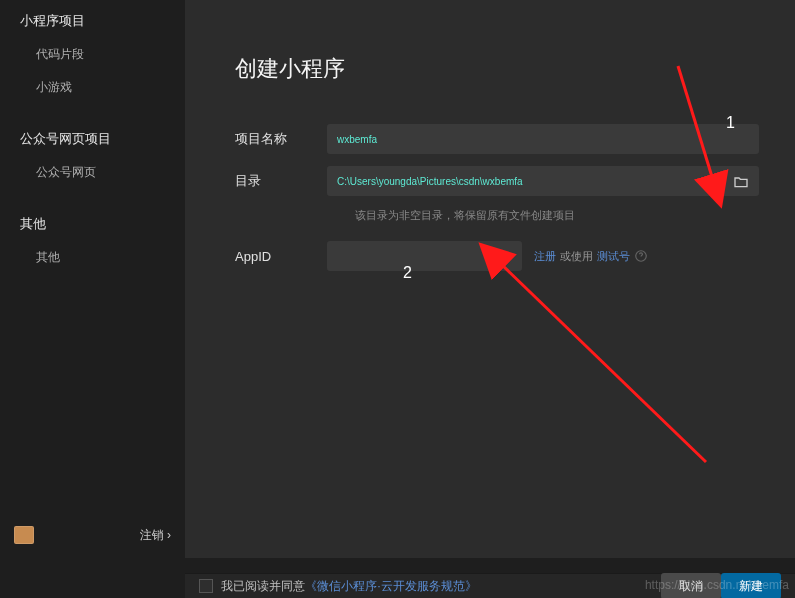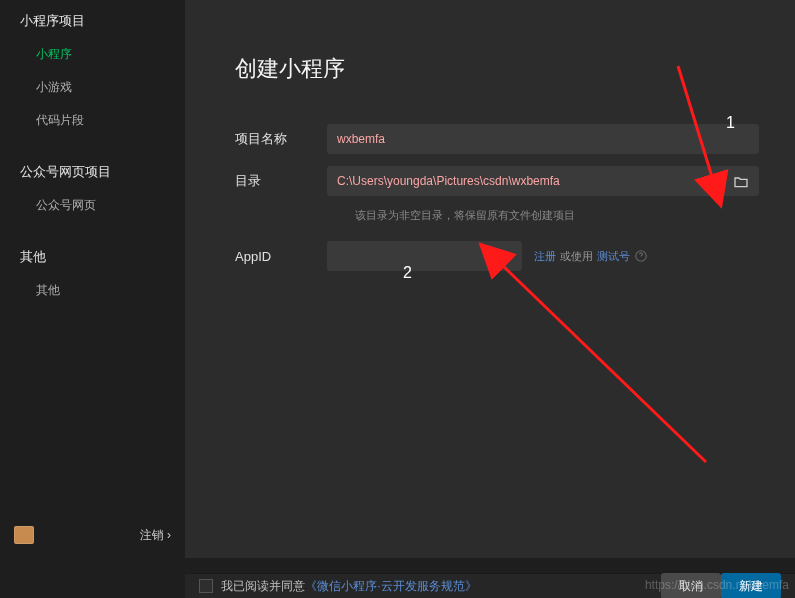--- a/index.html
+++ b/index.html
@@ -90,22 +90,22 @@
       font-size: 12px;
       display: flex;
       align-items: center;
       position: relative;
     }
     .form-field input {
       flex: 1;
       background: transparent;
       border: none;
       outline: none;
-      color: #fca5a5;
-      font-size: 12px;
+      color: #5eead4;
+      font-size: 10px;
     }
     .folder-icon { width: 16px; height: 14px; opacity:.9; cursor:pointer; }
     .form-hint {
       margin-left: 120px;
       font-size: 11px;
       color: #888;
       margin-top: 6px;
       margin-bottom: 18px;
     }
     .dropdown {
@@ -188,23 +188,22 @@
   </span>
   <span class="topbar-icon">
     <svg viewBox="0 0 24 24" stroke="#bbb" stroke-width="2">
       <path d="M5 5l14 14M19 5L5 19"></path>
     </svg>
   </span>
 </div>
 
 <div class="sidebar">
   <div class="sidebar-group-title">小程序项目</div>
-  <div class="sidebar-item active">小程序</div>
+  <div class="sidebar-item">代码片段</div>
   <div class="sidebar-item">小游戏</div>
-  <div class="sidebar-item">代码片段</div>
 
   <div class="sidebar-group-title secondary">公众号网页项目</div>
   <div class="sidebar-item">公众号网页</div>
 
   <div class="sidebar-group-title secondary">其他</div>
   <div class="sidebar-item">其他</div>
 
   <div class="sidebar-bottom">
     <div class="proj-icon"></div>
     <div class="logout">注销 ›</div>

